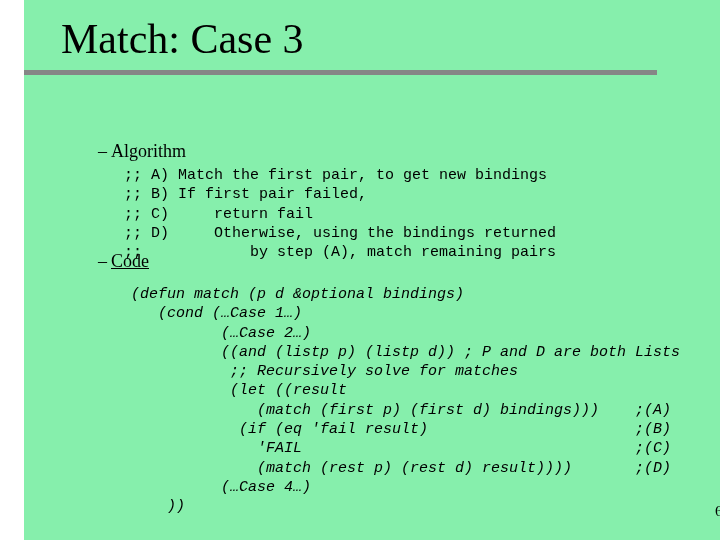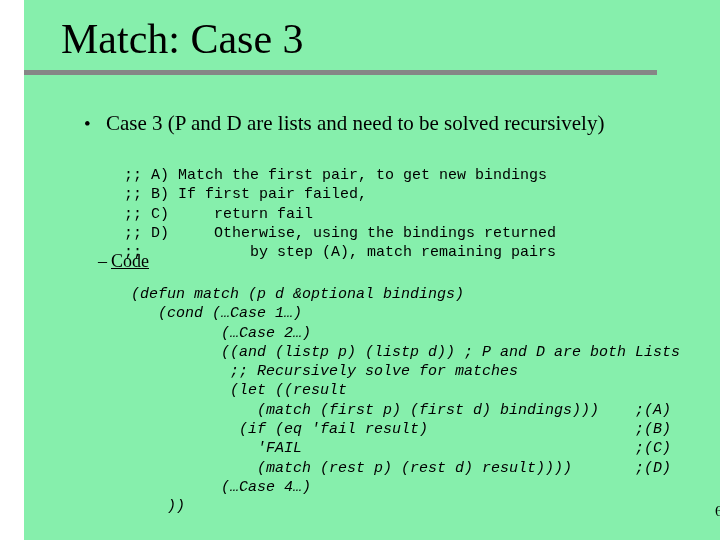--- a/index.html
+++ b/index.html
@@ -83,24 +83,24 @@
 </style>
 </head>
 <body>
 
 <div class="slide">
 
   <div class="slide-title">Match: Case 3</div>
 
   <div class="title-rule"></div>
 
-  <div class="bullet-line">
-    <span class="bullet-marker">•</span><span>Case 3 (P and D are lists and need to be solved recursively)</span>
+
+  <div class="sub-heading sub-algorithm">
+    <span class="dash-marker">–</span><span>Algorithm</span>
   </div>
-
 
   <div class="mono-block algorithm-block">;; A) Match the first pair, to get new bindings
 ;; B) If first pair failed,
 ;; C)     return fail
 ;; D)     Otherwise, using the bindings returned
 ;;            by step (A), match remaining pairs</div>
 
   <div class="sub-heading sub-code">
     <span class="dash-marker">–</span><span>Code</span>
   </div>

